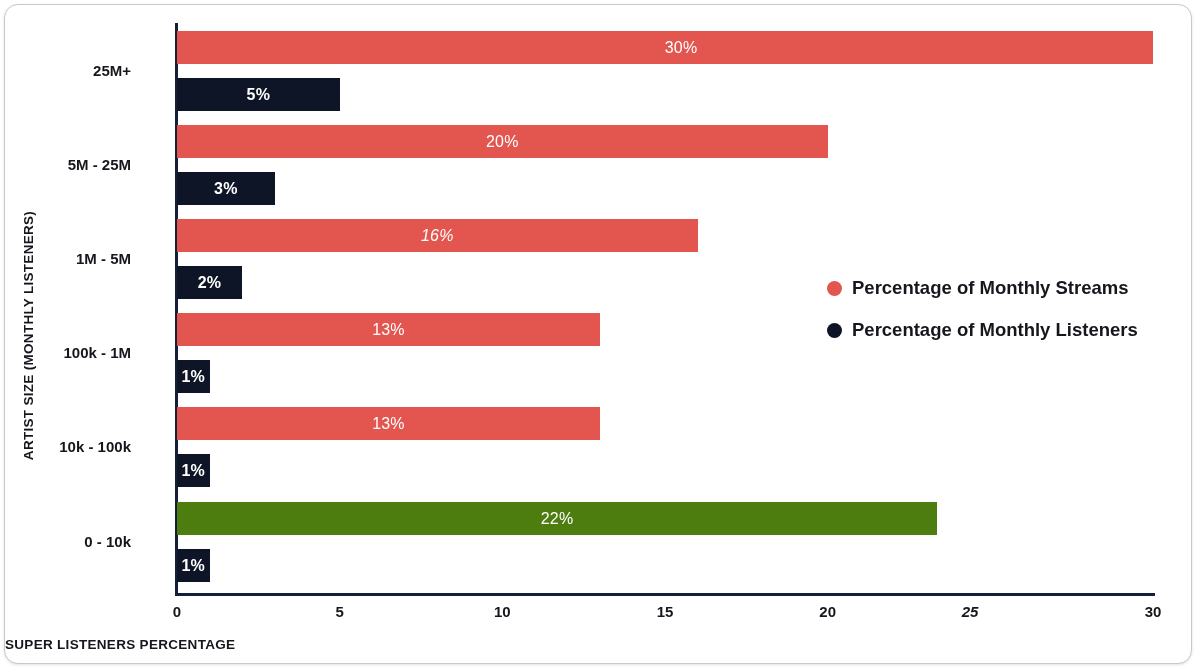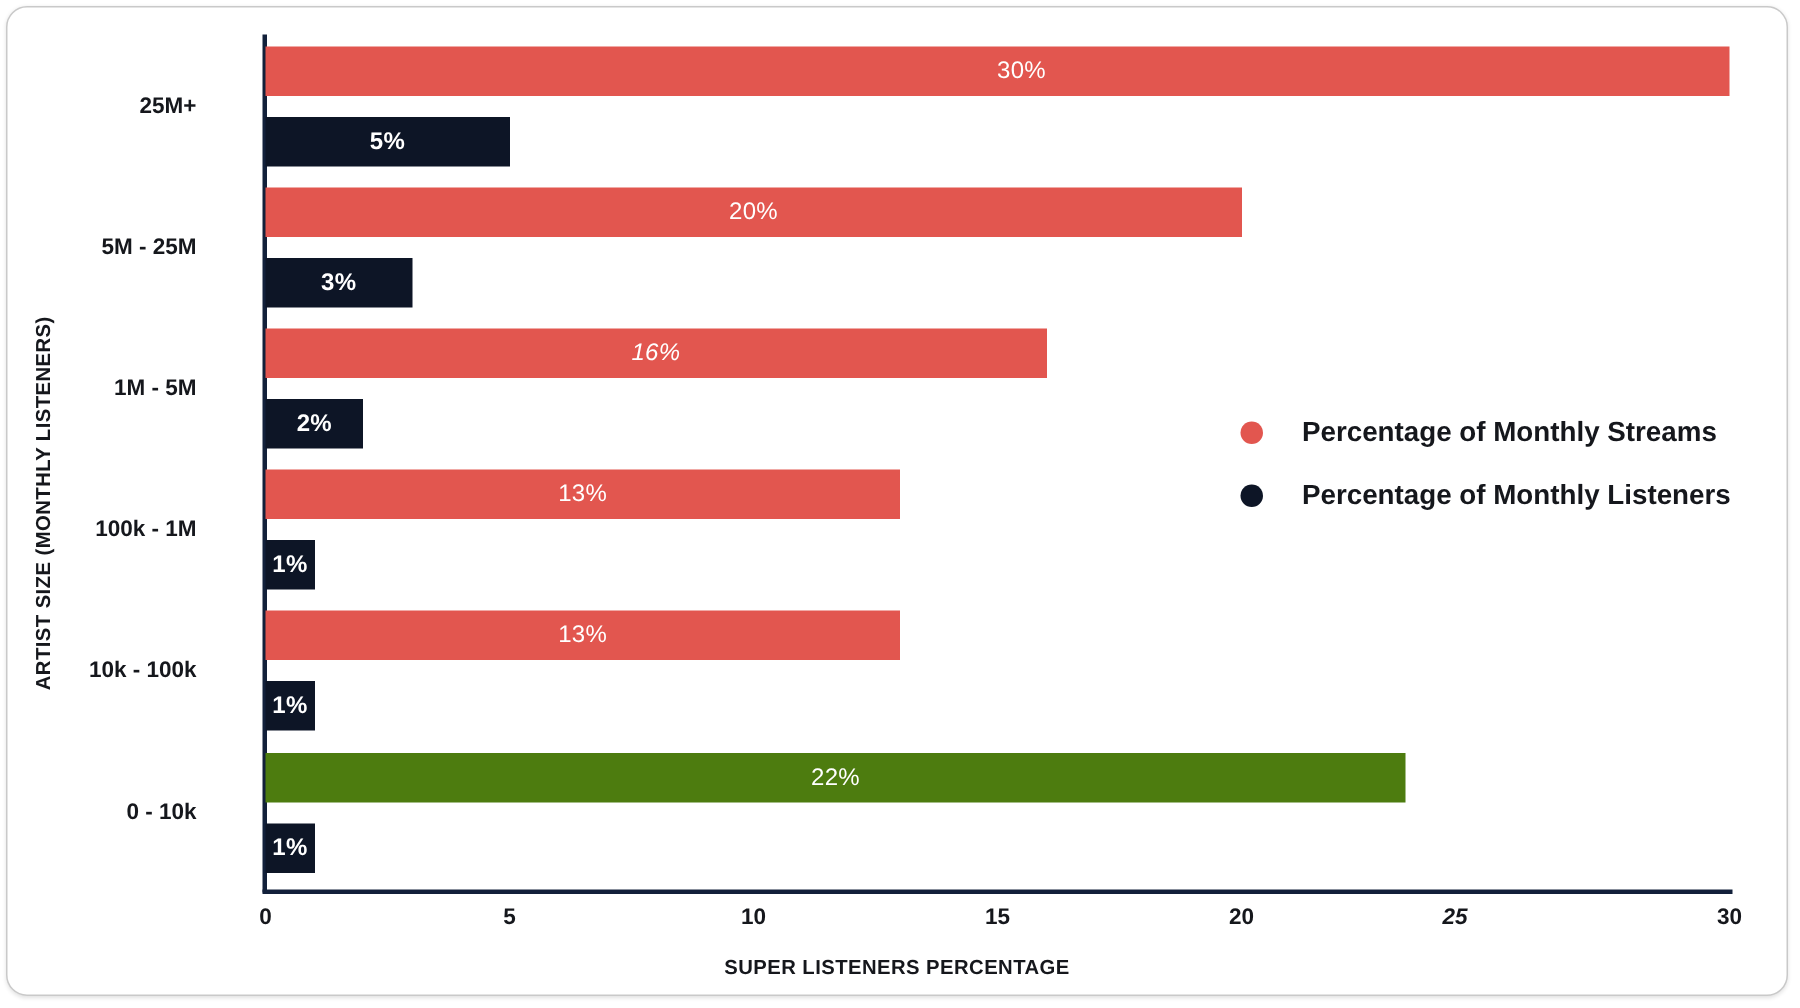--- a/index.html
+++ b/index.html
@@ -94,21 +94,21 @@
     font-weight: 700;
     color: #15171c;
   }
 
   
   .x-title {
     position: absolute;
     left: 0;
     right: 0;
     top: 632px;
-    text-align: center;
+    text-align: left;
     font-size: 13.5px;
     font-weight: 700;
     letter-spacing: 0.3px;
     color: #15171c;
   }
   .y-title {
     position: absolute;
     left: -2px;
     top: 0;
     height: 660px;
@@ -129,21 +129,20 @@
   
   .legend {
     position: absolute;
     left: 822px;
     top: 262px;
   }
   .legend-row {
     display: flex;
     align-items: center;
     height: 42px;
-    gap: 16px;
   }
   .legend-dot {
     width: 15px;
     height: 15px;
     border-radius: 50%;
     margin-right: 10px;
     flex: none;
   }
   .legend-text {
     font-size: 18.5px;

